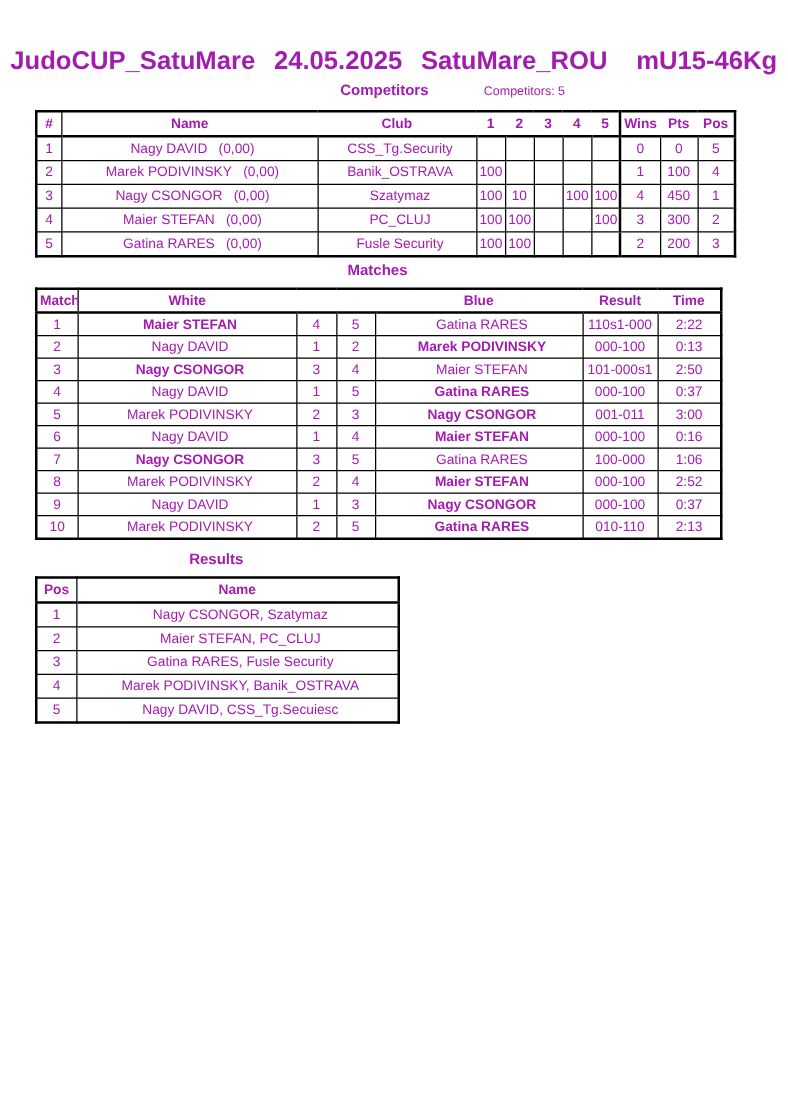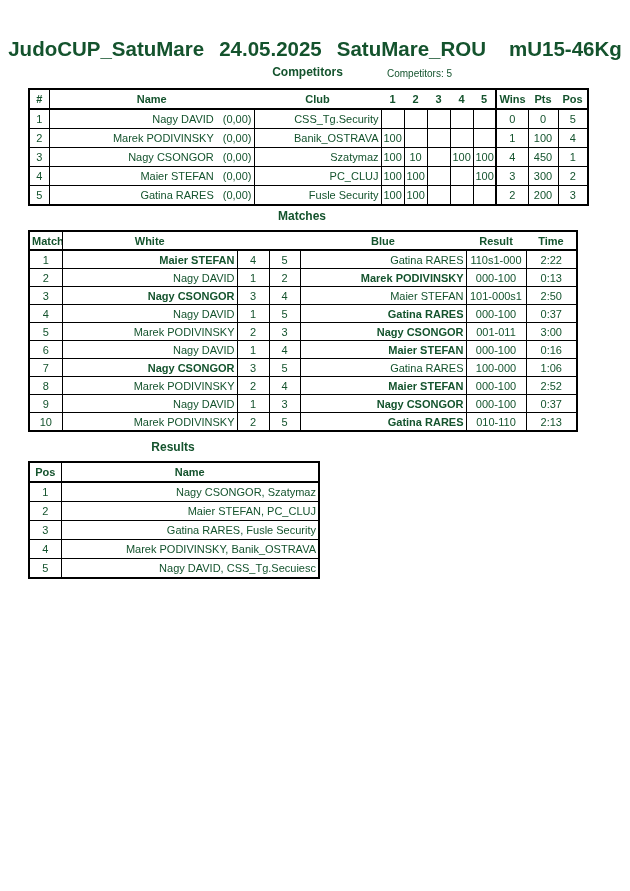--- a/index.html
+++ b/index.html
@@ -1,18 +1,18 @@
 <!DOCTYPE html>
 <html><head>
 <meta charset="utf-8">
 <style>
   html,body { margin:0; padding:0; background:#fff; }
   .page {
     position:relative; width:630px; height:891px; background:#ffffff;
-    font-family:"Liberation Sans", sans-serif; color:#14532d;
+    font-family:"Liberation Sans", sans-serif; color:#a21caf;
     overflow:hidden;
   }
   .title {
     position:absolute; top:37px; left:0; width:630px;
     display:flex; justify-content:center; align-items:baseline;
     column-gap:15px; font-weight:bold; font-size:20.5px; white-space:nowrap;
   }
   .title .part-4 { margin-left:8px; }
   .sec-heading {
     position:absolute; font-weight:bold; font-size:12px; text-align:center;
@@ -36,21 +36,21 @@
     text-align:center; vertical-align:middle;
     overflow:hidden; white-space:nowrap;
   }
   #matches-table td, #matches-table th { height:17px; }
   th {
     font-weight:bold; border-left:none; border-right:none;
     border-bottom:2px solid #000;
   }
   th.sep { border-right:1px solid #000; }
   .wins-col { border-left:2px solid #000 !important; }
-  td.l { text-align:right; padding-left:7px; }
+  td.l { text-align:center; padding-left:7px; }
   .rating { margin-left:9px; }
   .winner { font-weight:bold; }
 </style>
 </head>
 <body>
 
 <div class="page">
 
   <div class="title">
     <span class="part-1">JudoCUP_SatuMare</span>

